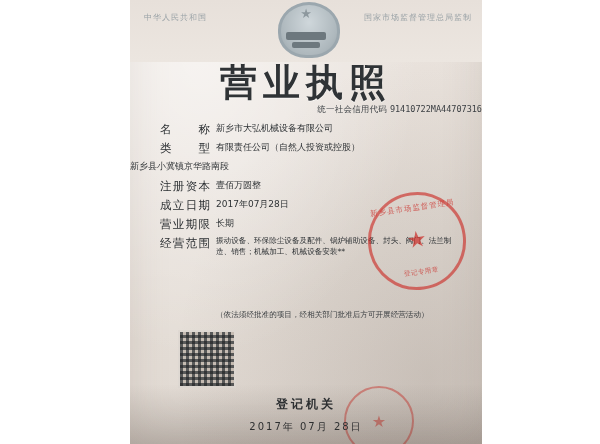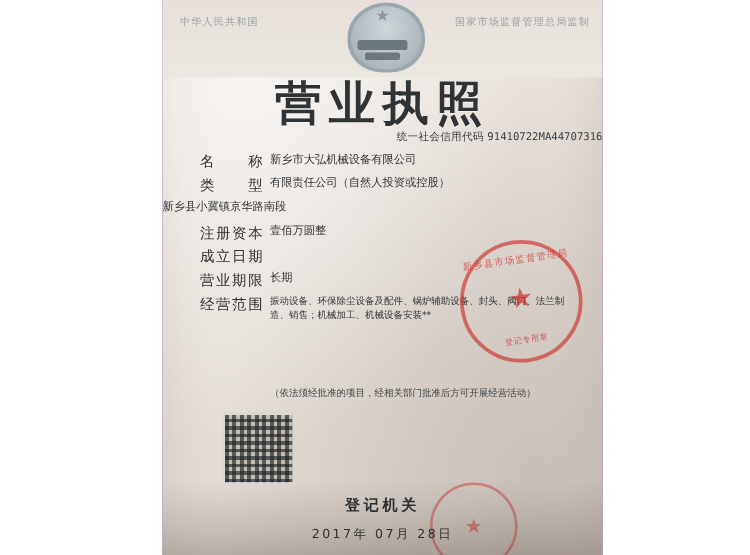--- a/index.html
+++ b/index.html
@@ -7,21 +7,21 @@
     padding: 0;
     width: 600px;
     height: 444px;
     background: #ffffff;
     font-family: "DejaVu Sans", sans-serif;
   }
   #stage {
     position: relative;
     width: 600px;
     height: 444px;
-    background: #701a75;
+    background: #6d28d9;
     overflow: hidden;
   }
   
   #photo {
     position: absolute;
     left: 130px;
     top: 0px;
     width: 352px;
     height: 444px;
     background: linear-gradient(160deg, #efe9e4 0%, #e9e2dc 30%, #e4ddd6 60%, #ded6cf 100%);
@@ -313,20 +313,21 @@
       </div>
 
 
       <div class="row">
         <div class="lbl">注册资本</div>
         <div class="val">壹佰万圆整</div>
       </div>
 
       <div class="row">
         <div class="lbl">成立日期</div>
+        <div class="val">2017年07月28日</div>
       </div>
 
       <div class="row">
         <div class="lbl">营业期限</div>
         <div class="val">长期</div>
       </div>
 
       <div class="row">
         <div class="lbl">经营范围</div>
         <div class="val scope">振动设备、环保除尘设备及配件、锅炉辅助设备、封头、阀门、法兰制造、销售；机械加工、机械设备安装**</div>

